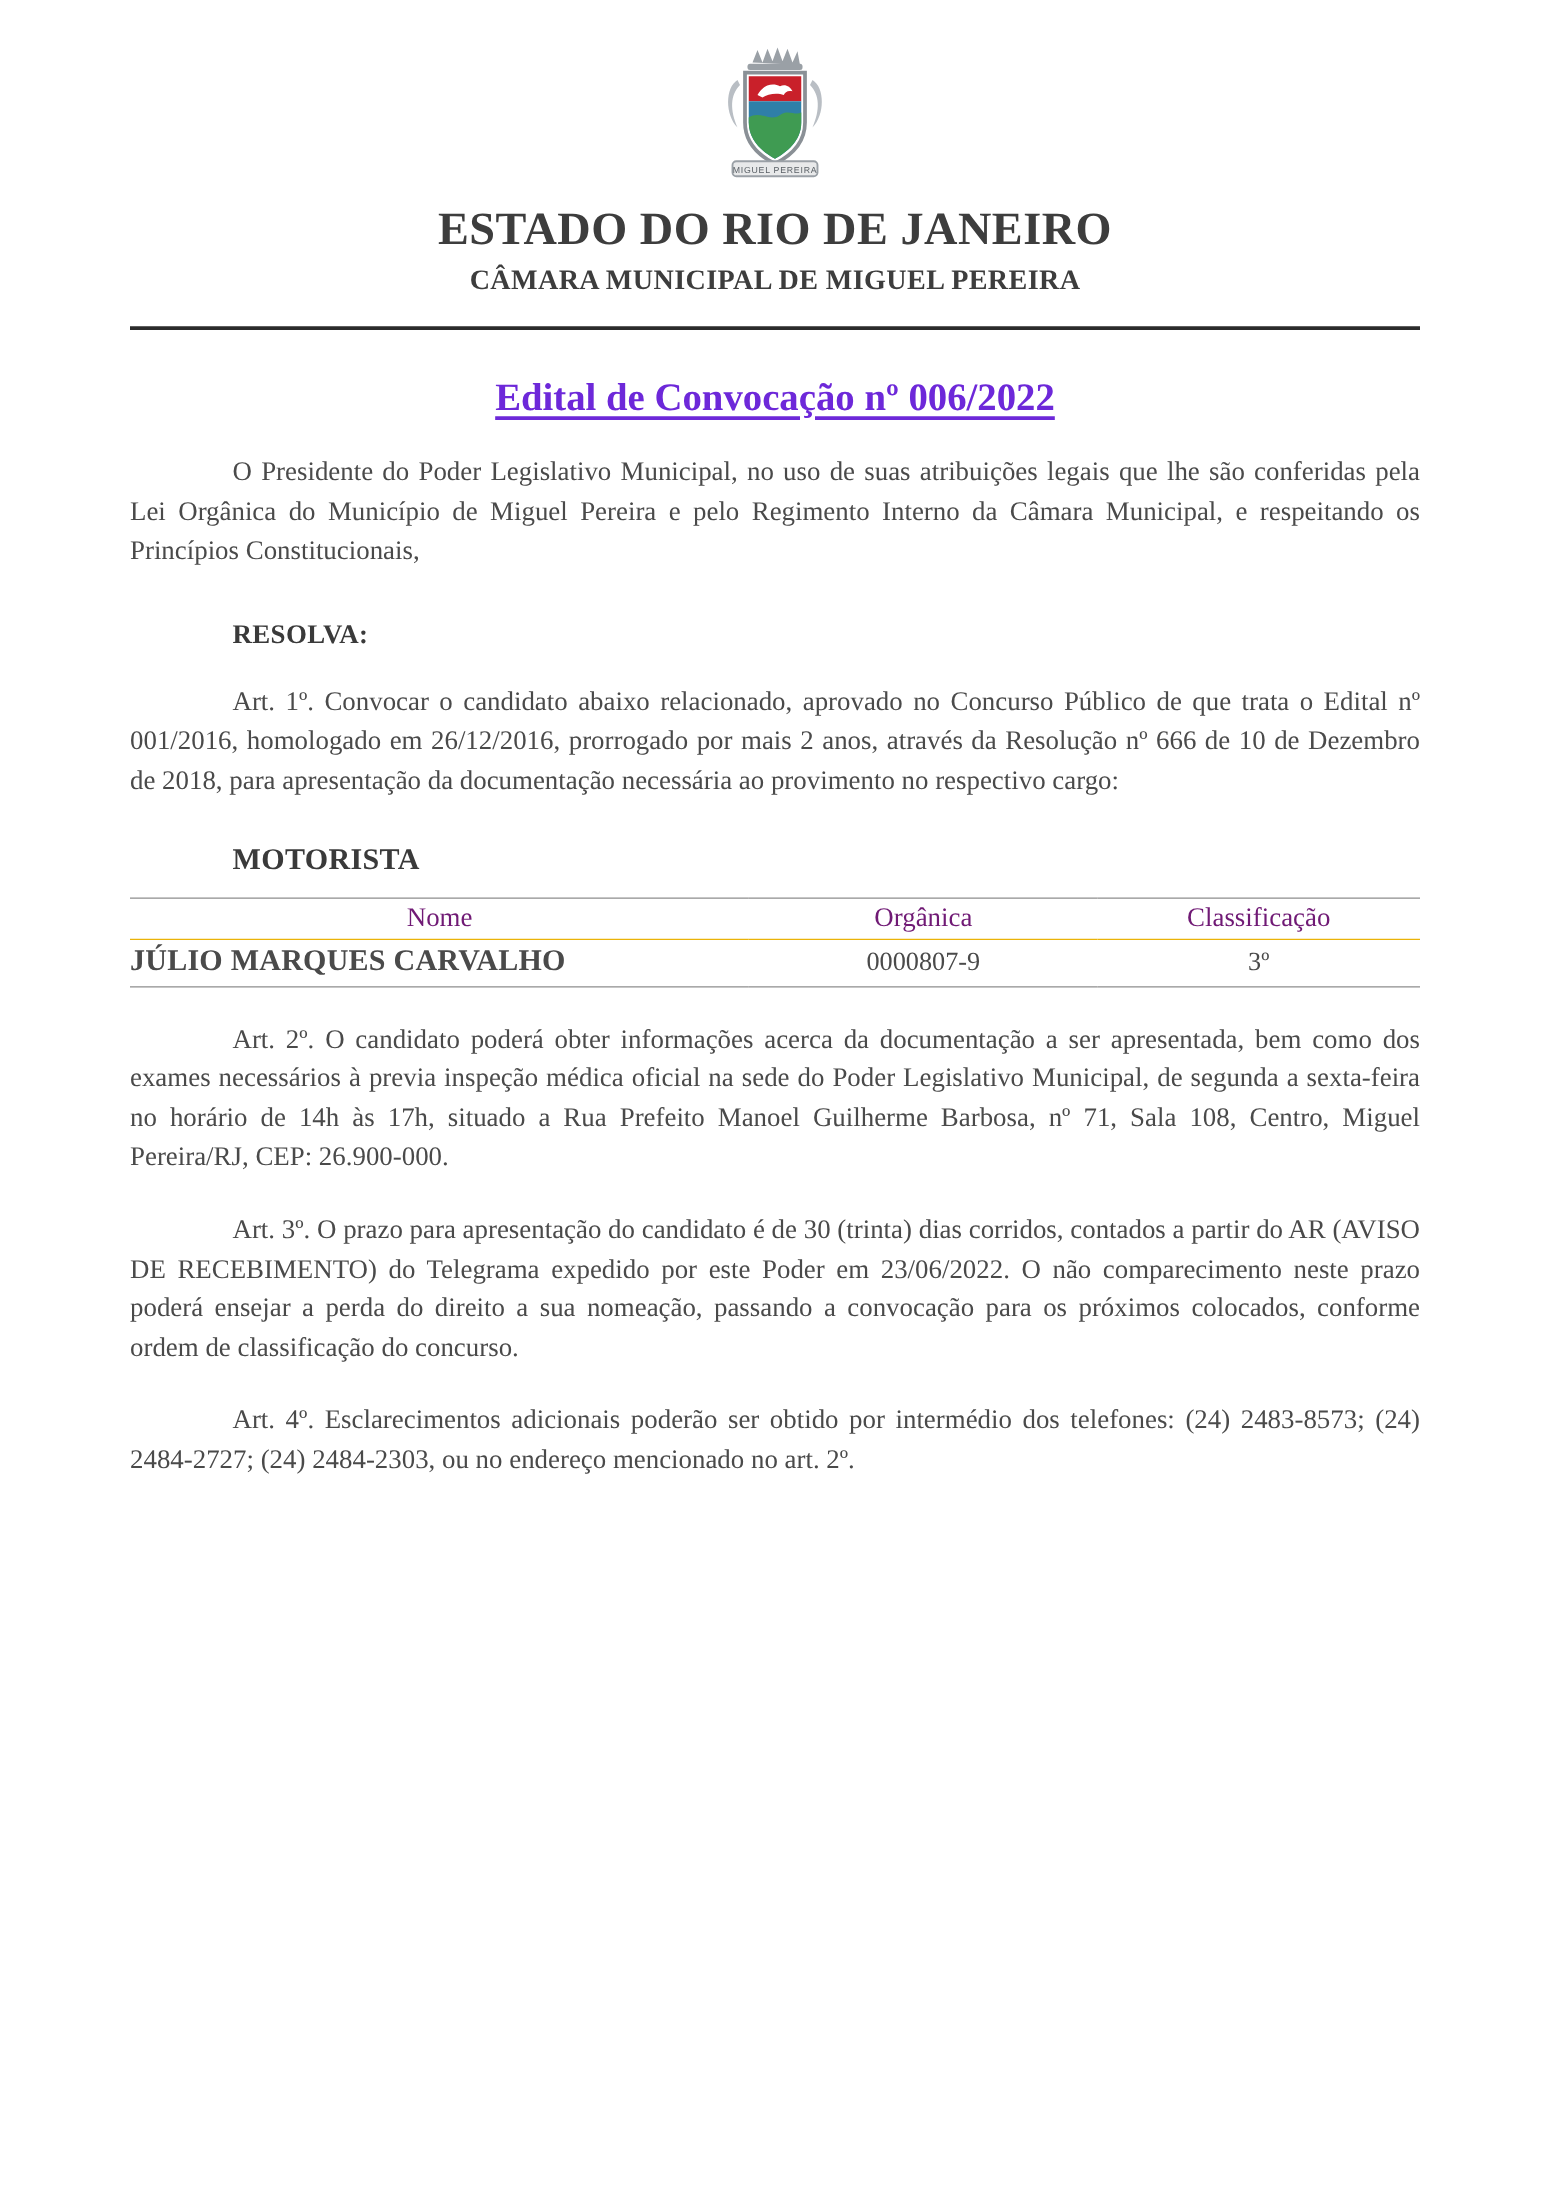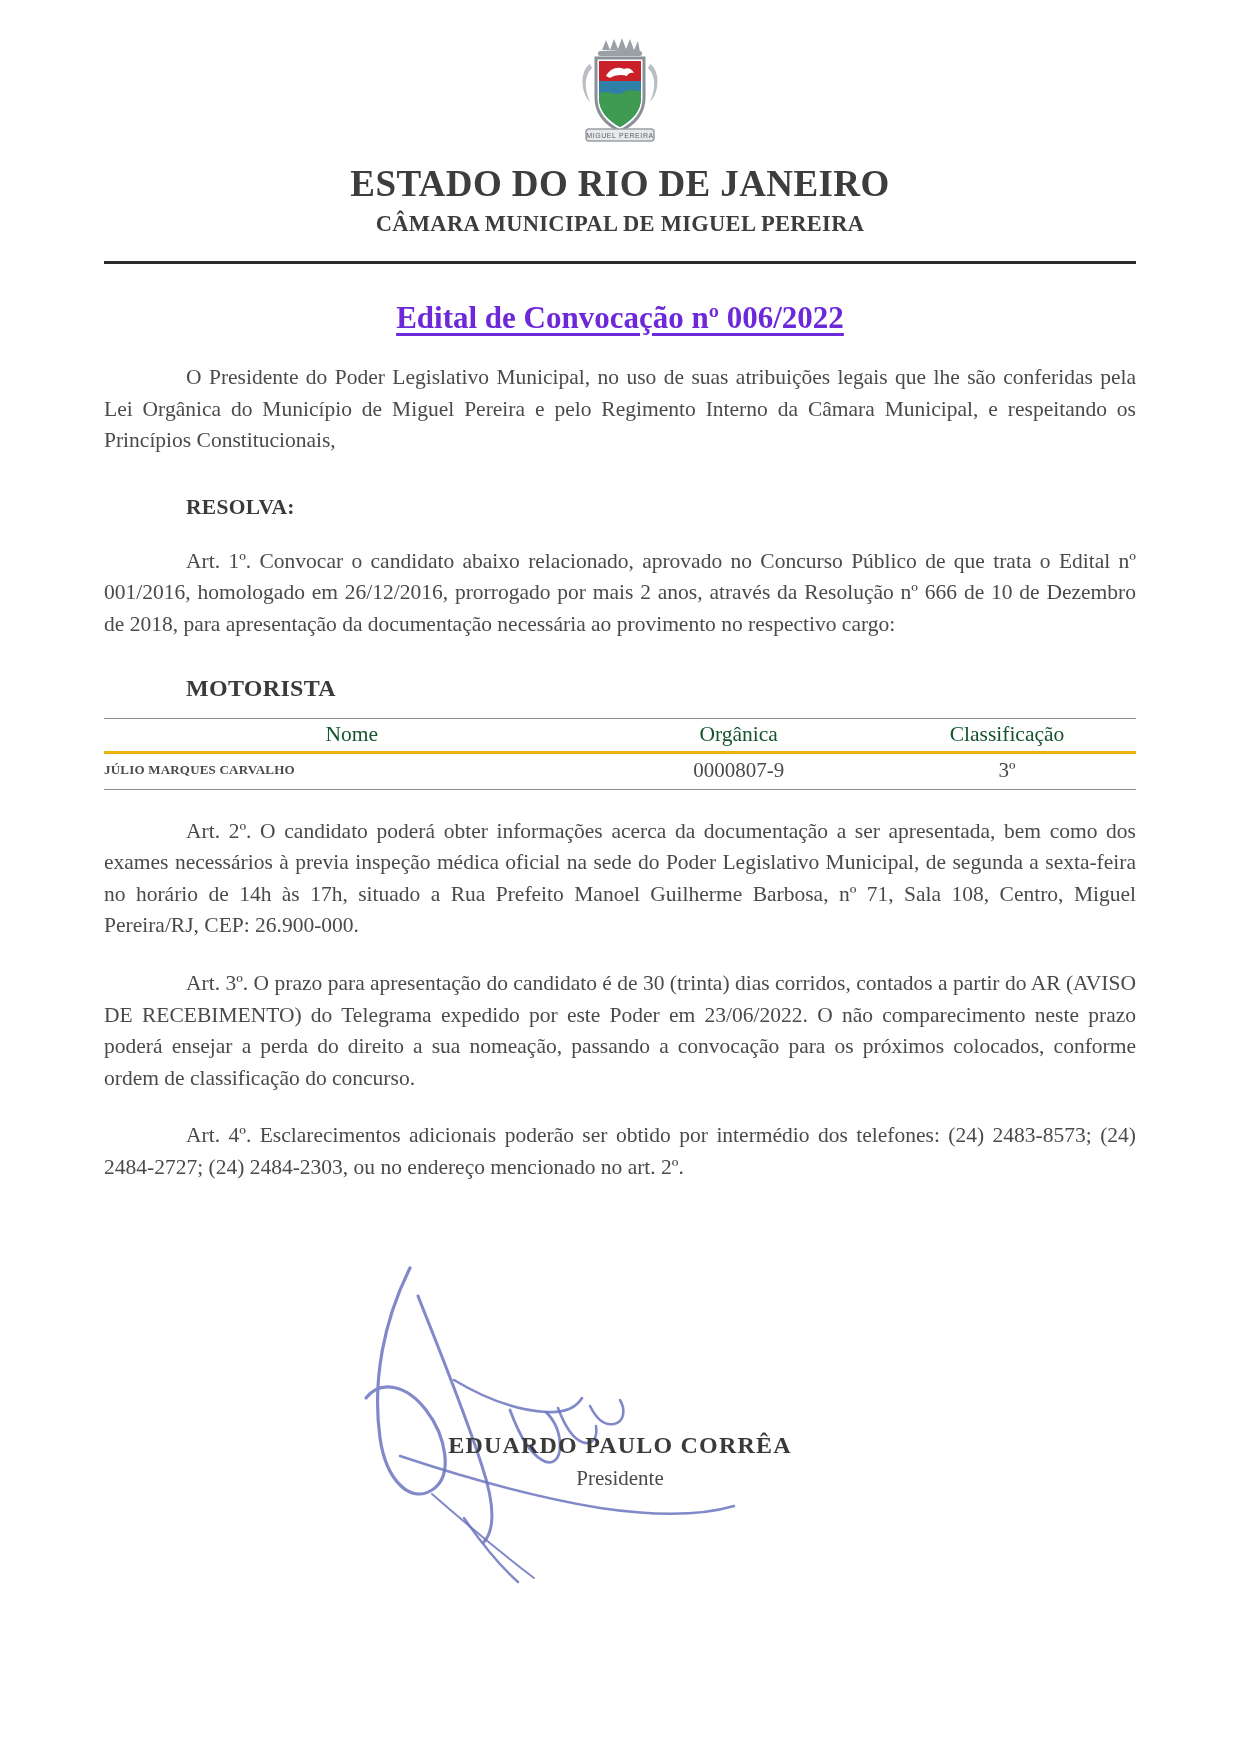--- a/index.html
+++ b/index.html
@@ -107,38 +107,38 @@
     margin-top: 16px;
   }
   table.cand {
     width: 100%;
     border-collapse: collapse;
     font-size: 21px;
   }
   table.cand thead th {
     font-weight: normal;
     border-top: 1.5px solid #8d8d8d;
-    border-bottom: 3px solid #eab308;
+    border-bottom: 1px solid #eab308;
     padding: 3px 0 4px 0;
-    color: #14532d;
+    color: #701a75;
     font-size: 21.5px;
   }
   table.cand tbody td {
     border-bottom: 1.5px solid #8d8d8d;
     padding: 4px 0 6px 0;
     color: #4a4a4a;
   }
   .col-nome   { width: 48%; text-align: center; }
   .col-insc   { width: 27%; text-align: center; }
   .col-class  { width: 25%; text-align: center; }
   td.col-nome {
     text-align: left;
     padding-left: 12px;
     font-weight: bold;
-    font-size: 13px;
+    font-size: 24px;
     letter-spacing: 0.2px;
   }
   td.col-insc { font-size: 21px; }
   td.col-class { font-size: 21px; }
 
   
   .sign-area {
     margin-top: 86px;
     position: relative;
     height: 300px;
@@ -238,31 +238,14 @@
       </tbody>
     </table>
   </div>
 
   <p class="body-text indent">Art. 2º. O candidato poderá obter informações acerca da documentação a ser apresentada, bem como dos exames necessários à previa inspeção médica oficial na sede do Poder Legislativo Municipal, de segunda a sexta-feira no horário de 14h às 17h, situado a Rua Prefeito Manoel Guilherme Barbosa, nº 71, Sala 108, Centro, Miguel Pereira/RJ, CEP: 26.900-000.</p>
 
   <p class="body-text indent">Art. 3º. O prazo para apresentação do candidato é de 30 (trinta) dias corridos, contados a partir do AR (AVISO DE RECEBIMENTO) do Telegrama expedido por este Poder em 23/06/2022. O não comparecimento neste prazo poderá ensejar a perda do direito a sua nomeação, passando a convocação para os próximos colocados, conforme ordem de classificação do concurso.</p>
 
   <p class="body-text indent">Art. 4º. Esclarecimentos adicionais poderão ser obtido por intermédio dos telefones: (24) 2483-8573; (24) 2484-2727; (24) 2484-2303, ou no endereço mencionado no art. 2º.</p>
 
-  <div class="sign-area">
-    <svg class="signature-svg" width="480" height="330" viewBox="0 0 480 330" xmlns="http://www.w3.org/2000/svg">
-      <g fill="none" stroke="#6b74bf" stroke-opacity="0.85" stroke-linecap="round" stroke-linejoin="round">
-        <path d="M96 8 C70 60, 58 120, 66 178 C72 220, 96 244, 118 230 C140 216, 132 176, 112 150 C92 124, 66 120, 52 138" stroke-width="3.2"></path>
-        <path d="M104 36 C126 92, 150 150, 168 206 C180 242, 182 268, 170 282" stroke-width="3"></path>
-        <path d="M140 120 C170 138, 200 150, 232 152 C250 153, 262 148, 268 138" stroke-width="2.6"></path>
-        <path d="M196 150 C204 172, 214 192, 228 200 C238 206, 246 200, 246 186 C246 172, 240 160, 232 152" stroke-width="2.8"></path>
-        <path d="M244 148 C250 164, 258 178, 268 182 C278 186, 284 178, 282 166" stroke-width="2.6"></path>
-        <path d="M276 146 C282 158, 290 166, 300 164 C310 162, 312 150, 306 140" stroke-width="2.6"></path>
-        <path d="M86 196 C140 214, 214 236, 286 248 C340 256, 386 256, 420 246" stroke-width="2.4"></path>
-        <path d="M150 258 C168 284, 186 306, 204 322" stroke-width="2.4"></path>
-        <path d="M118 234 C150 262, 186 292, 220 318" stroke-width="2"></path>
-      </g>
-    </svg>
-    <div class="sign-name">EDUARDO PAULO CORRÊA</div>
-    <div class="sign-role">Presidente</div>
-  </div>
 
 </div>
 
 </body></html>

